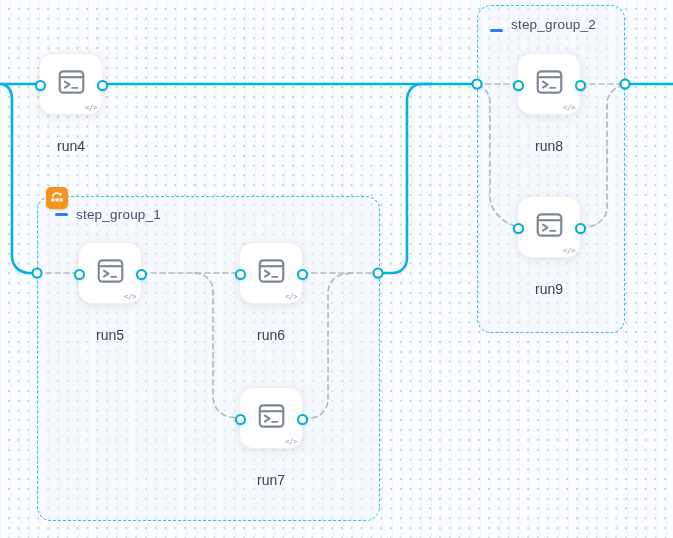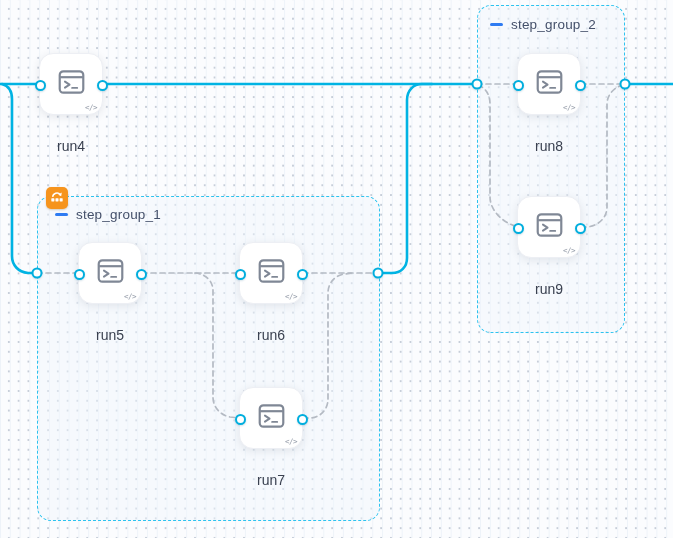--- a/index.html
+++ b/index.html
@@ -62,21 +62,21 @@
         <rect x="14.6" y="11.5" width="4.2" height="4.2" rx="0.6" fill="#fff"></rect>
       </svg>
     </div>
     <div class="group-header" style="left:17px;top:10px;">
       <span class="collapse-minus"></span>
       <span class="group-title">step_group_1</span>
     </div>
   </div>
 
   <div class="group" style="left:477px;top:5px;width:148px;height:328px;">
-    <div class="group-header" style="left:12px;top:11px;">
+    <div class="group-header" style="left:12px;top:11px;align-items:flex-end;">
       <span class="collapse-minus"></span>
       <span class="group-title">step_group_2</span>
     </div>
   </div>
 
   <svg id="edges" width="673" height="538">
     <g fill="none" stroke="#00b3e3" stroke-width="2.6" stroke-linecap="round">
       <path d="M 0 84 L 39 84"></path>
       <path d="M 2 84 C 9 86 12 91 12 99 L 12 256 C 12 265 18 272 28 273 L 37 273"></path>
       <path d="M 103 84 L 477 84"></path>

